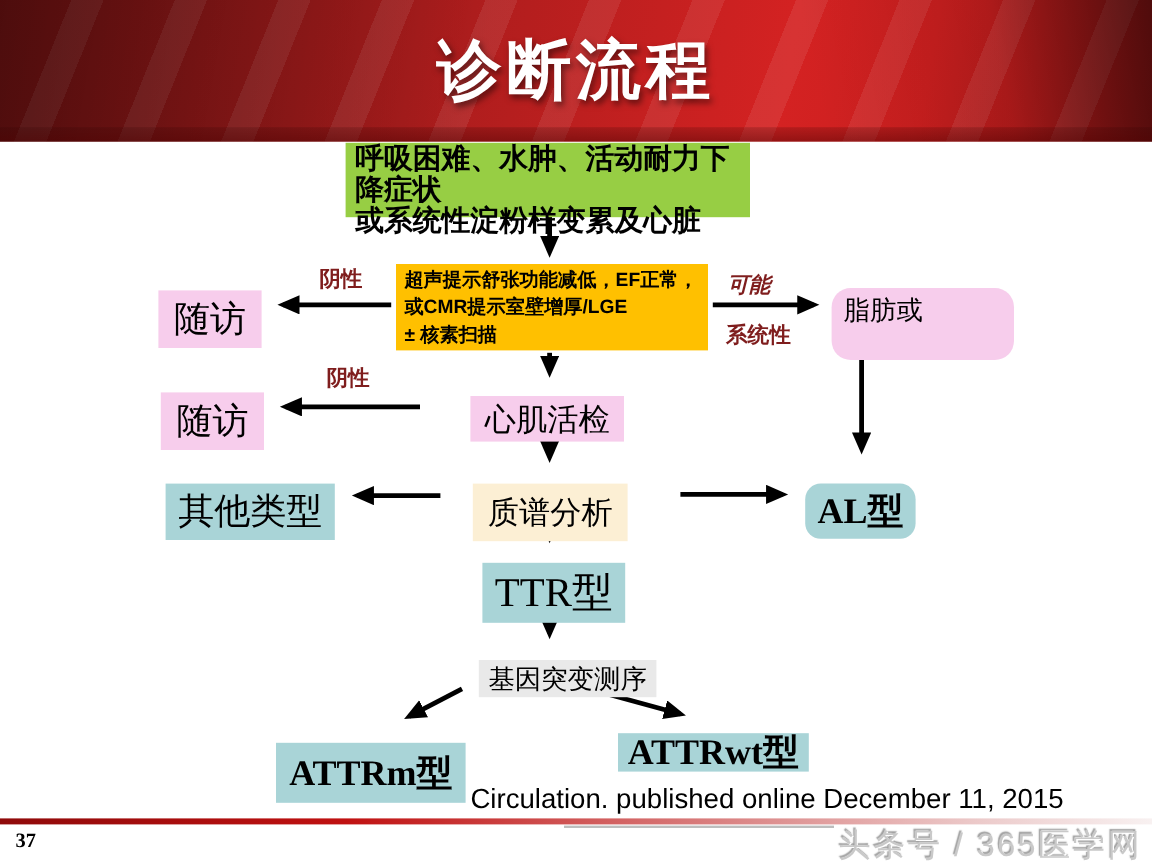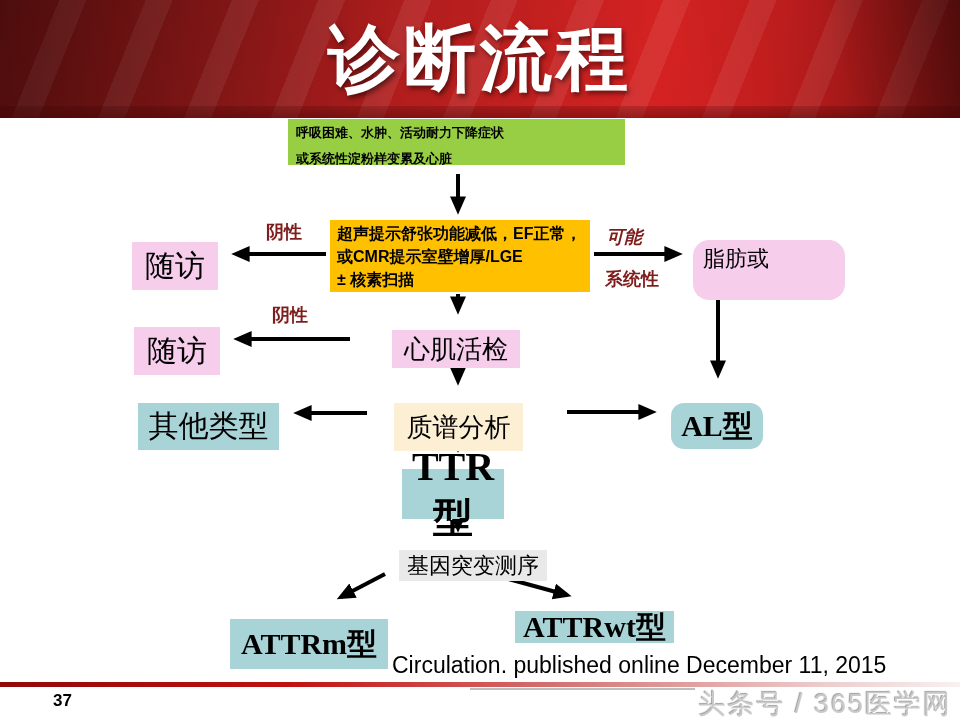--- a/index.html
+++ b/index.html
@@ -9,63 +9,63 @@
   
   .banner{position:absolute;left:0;top:0;width:960px;height:118px;
     background:
       linear-gradient(258deg, rgba(0,0,0,0.50) 0%, rgba(0,0,0,0.10) 14%, rgba(0,0,0,0) 30%),
       linear-gradient(100deg, rgba(0,0,0,0.38) 0%, rgba(0,0,0,0.18) 20%, rgba(0,0,0,0) 42%),
       repeating-linear-gradient(112deg, rgba(255,255,255,0) 0 55px, rgba(255,255,255,0.08) 55px 80px),
       linear-gradient(100deg,#7c1414 0%,#961919 22%,#b51e1e 45%,#d42222 68%,#cc1f1f 80%,#9a1616 100%);
     display:flex;align-items:center;justify-content:center;}
   .banner::after{content:"";position:absolute;left:0;bottom:0;width:100%;height:12px;
     background:linear-gradient(to bottom, rgba(40,0,0,0.18), rgba(70,0,0,0.45));}
-  .slide-title{margin:0;color:#fff;font-size:72px;font-weight:bold;letter-spacing:4px;
+  .slide-title{margin:0;color:#fff;font-size:54px;font-weight:bold;letter-spacing:4px;
     text-shadow:2px 3px 5px rgba(0,0,0,0.5);}
 
   
   .node{position:absolute;color:#000;box-sizing:border-box;}
   .center{display:flex;align-items:center;justify-content:center;text-align:center;}
   .hei{font-family:"Liberation Sans",sans-serif;font-weight:bold;}
   .song{font-family:"Liberation Serif","DejaVu Serif",serif;margin-top:12px;}
 
-  .n-symptoms{left:288px;top:119px;width:337px;height:46px;background:#97ce44;
-    font-size:13px;line-height:26px;padding:1px 8px;}
+  .n-symptoms{left:288px;top:119px;width:337px;height:62px;background:#97ce44;
+    font-size:24px;line-height:26px;padding:1px 8px;}
   .n-imaging{left:330px;top:220px;width:260px;height:72px;background:#ffc000;
     font-size:16px;line-height:23px;padding:2px 7px;}
   .n-followup1{left:132px;top:230px;width:86px;height:48px;background:#f7cdec;font-size:30px;}
   .n-followup2{left:134px;top:315px;width:86px;height:48px;background:#f7cdec;font-size:30px;}
   .n-fat-biopsy{left:693px;top:228px;width:152px;height:60px;background:#f7cdec;
     font-size:22px;line-height:29px;padding:4px 0 0 10px;border-radius:16px;}
   .n-myocardial{left:392px;top:318px;width:128px;height:38px;background:#f7cdec;font-size:26px;}
   .n-massspec{left:394px;top:391px;width:129px;height:48px;background:#fcefd4;font-size:26px;}
   .n-othertype{left:138px;top:391px;width:141px;height:47px;background:#a9d4d7;font-size:30px;}
   .n-altype{left:671px;top:391px;width:92px;height:46px;background:#a9d4d7;font-size:30px;font-weight:bold;border-radius:13px;}
-  .n-ttrtype{left:402px;top:457px;width:102px;height:50px;background:#a9d4d7;font-size:40px;font-weight:bold;}
+  .n-ttrtype{left:402px;top:457px;width:119px;height:50px;background:#a9d4d7;font-size:34px;font-weight:normal;}
   .n-geneseq{left:399px;top:538px;width:148px;height:31px;background:#e9e9e9;font-size:22px;}
   .n-attrm{left:230px;top:607px;width:158px;height:50px;background:#a9d4d7;font-size:30px;font-weight:bold;}
   .n-attrwt{left:515px;top:599px;width:159px;height:32px;background:#a9d4d7;font-size:30px;font-weight:bold;}
 
   .edge-label{position:absolute;font-size:18px;font-weight:bold;color:#7f1d1d;
     font-family:"Liberation Sans",sans-serif;text-align:right;}
   .l-neg1{left:266px;top:220px;}
   .l-neg2{left:272px;top:303px;}
   .l-possible{left:606px;top:225px;font-style:italic;}
   .l-systemic{left:605px;top:267px;}
 
   .arrows{position:absolute;left:0;top:0;width:960px;height:720px;pointer-events:none;}
 
   
   .citation{position:absolute;left:392px;top:652px;font-size:23px;color:#000;
     font-family:"Liberation Sans",sans-serif;white-space:nowrap;}
   .footer-line{position:absolute;left:0;top:682px;width:960px;height:5px;
     background:linear-gradient(to right,#8f0a0a 0%,#c01111 30%,#d97f7f 62%,#eccaca 85%,#f8f1f1 100%);}
   .footer-line2{position:absolute;left:470px;top:688px;width:225px;height:2px;background:#bdbdbd;}
   .page-number{position:absolute;left:13px;top:691px;font-size:17px;font-weight:bold;color:#000;
-    font-family:Liberation Sans, sans-serif;margin-left:40px;}
+    font-family:Liberation Serif, serif;}
   .watermark{position:absolute;right:8px;top:686px;font-size:27px;color:#c9c9c9;white-space:nowrap;
     text-shadow:1px 1px 0 #ffffff,-1px -1px 1px #9f9f9f;letter-spacing:2px;}
 </style>
 </head>
 <body>
 
 <div class="slide">
 
   <div class="banner">
     <h1 class="slide-title">诊断流程</h1>

